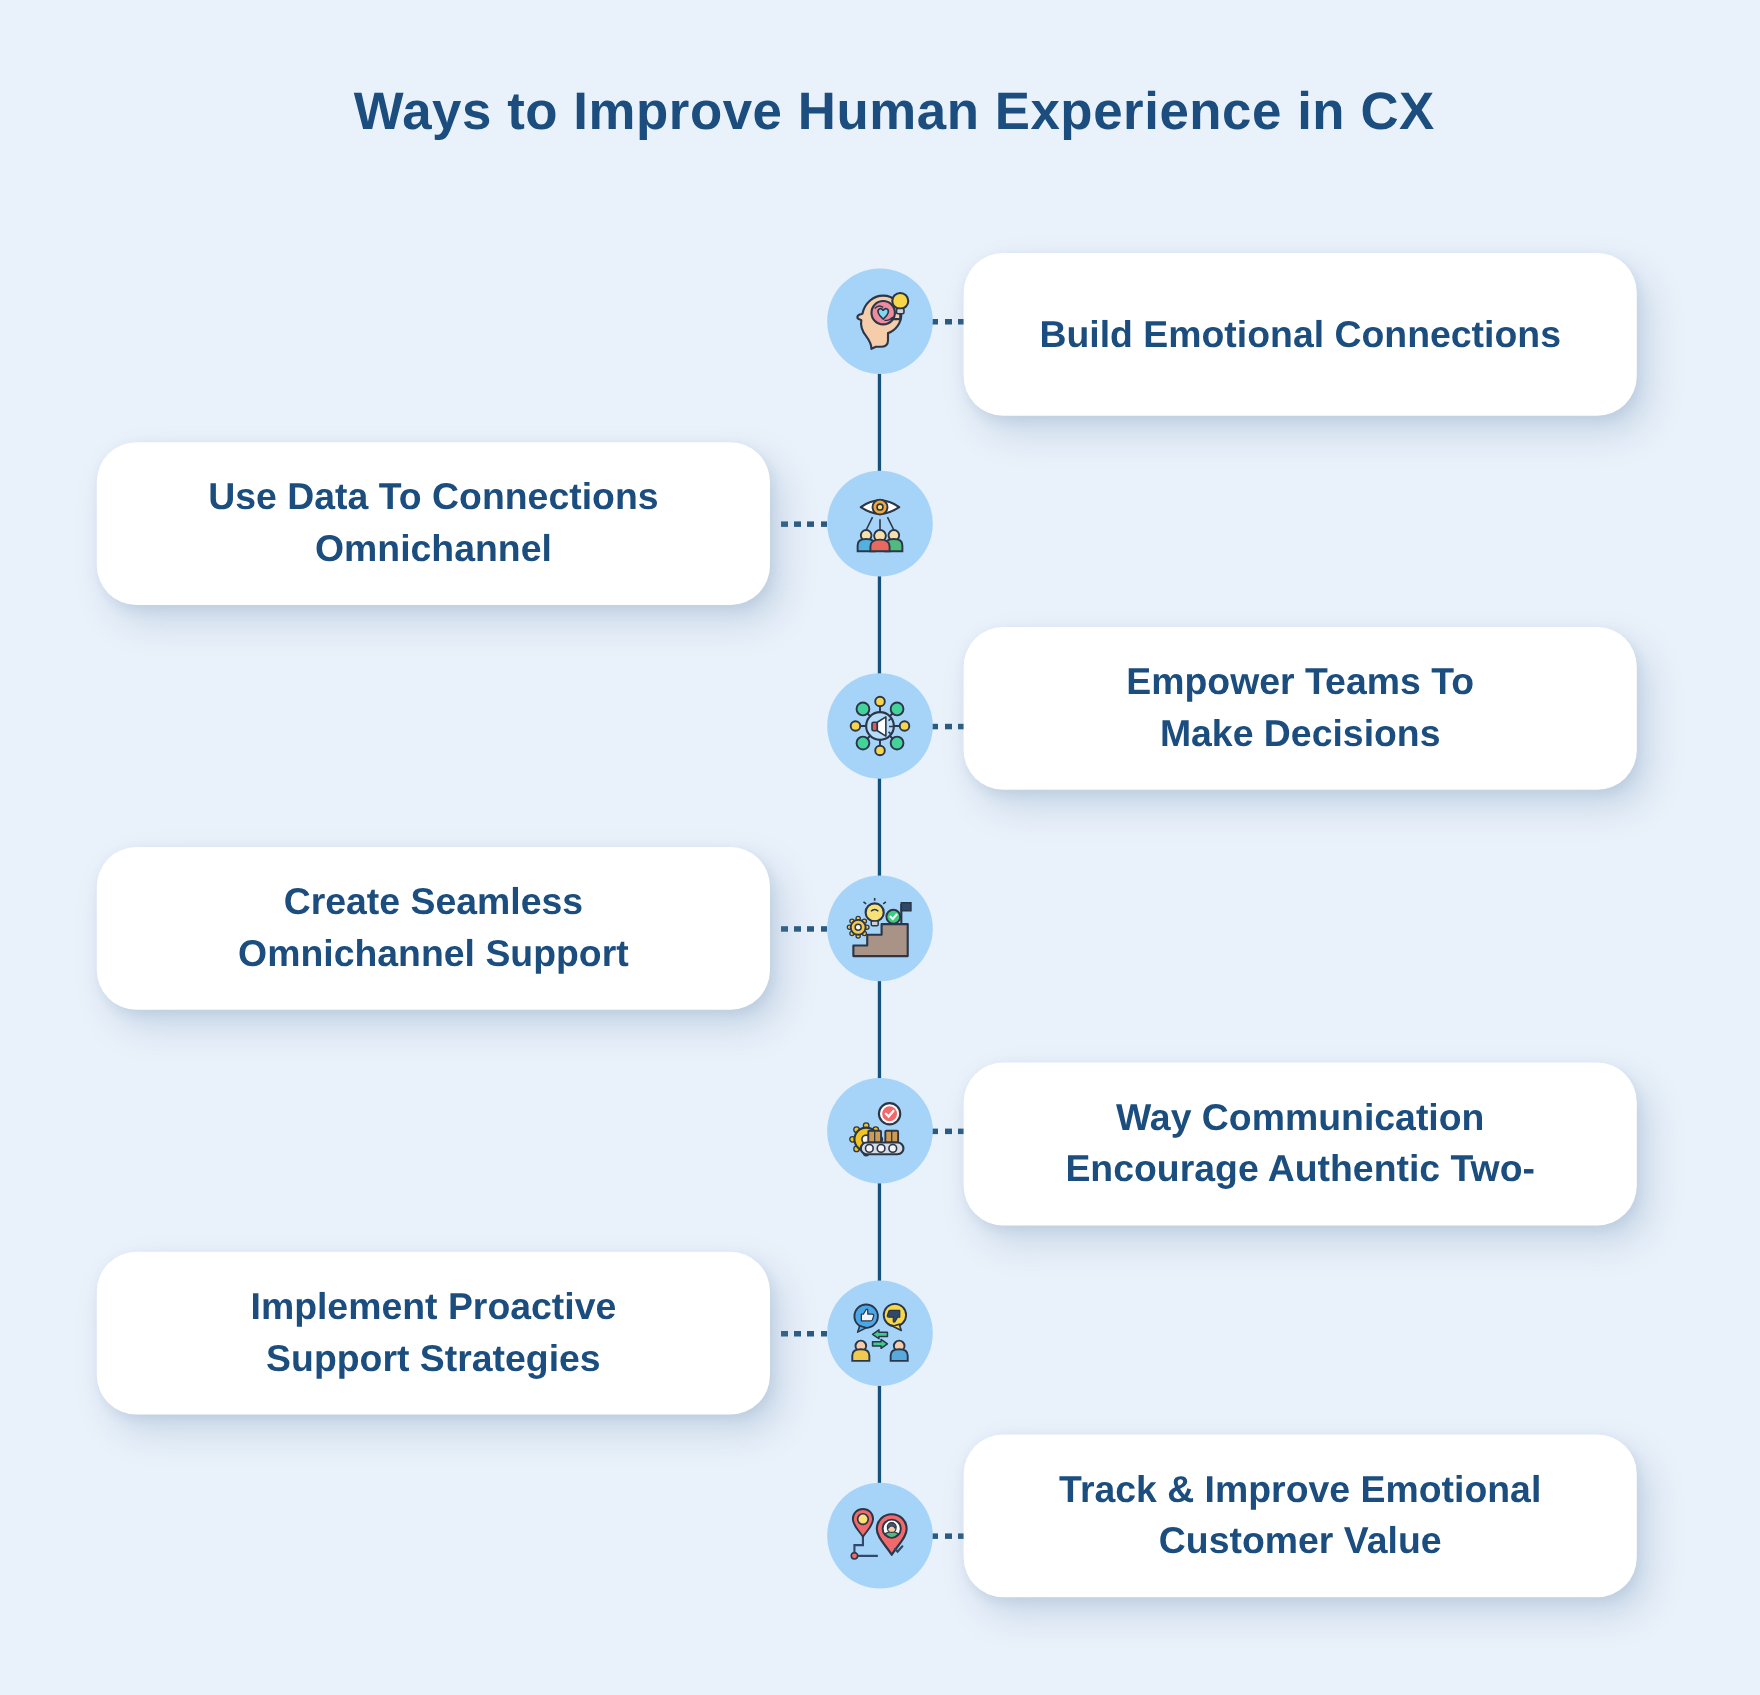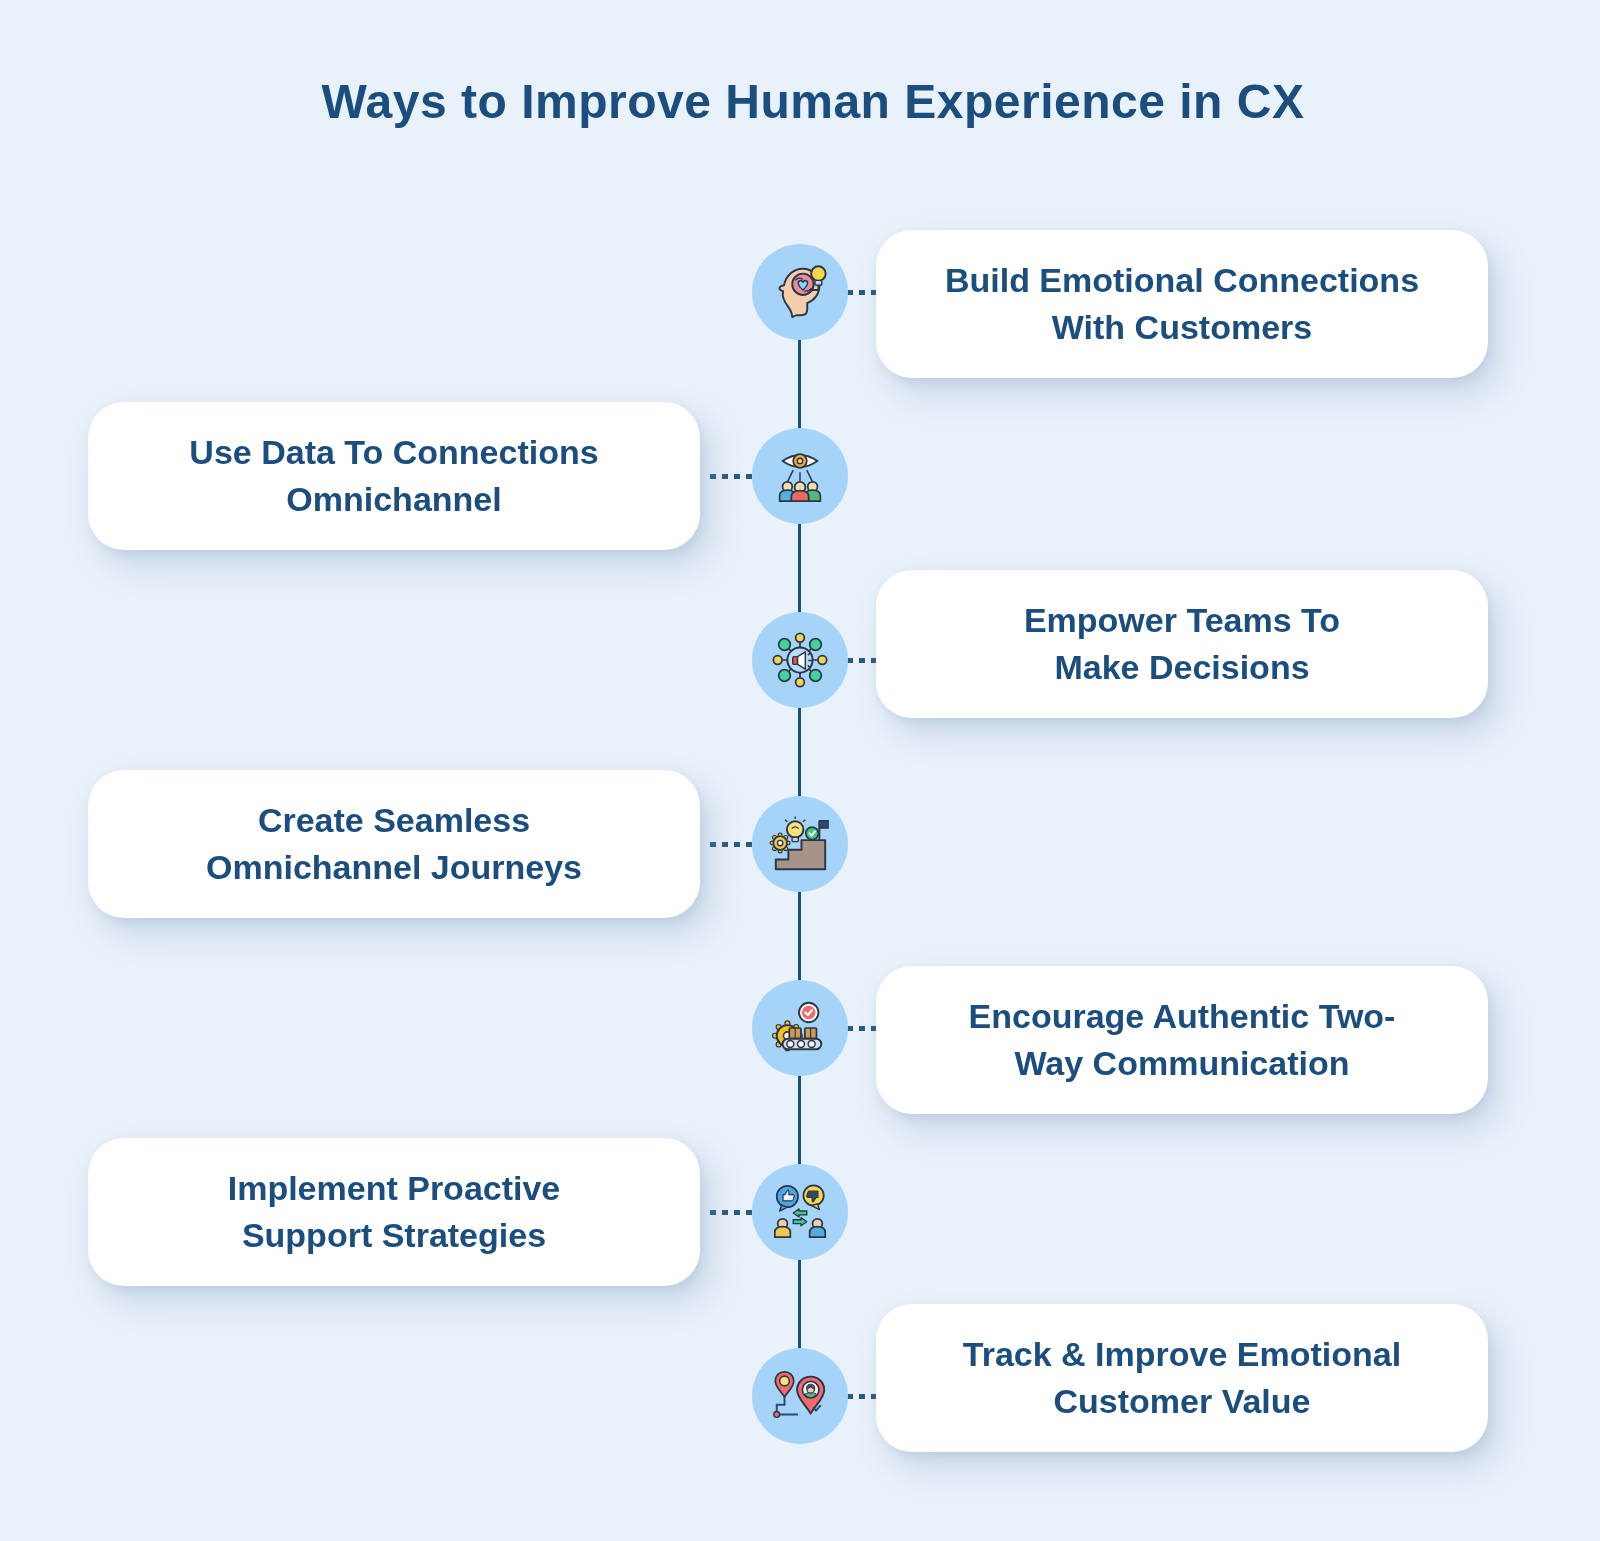--- a/index.html
+++ b/index.html
@@ -40,21 +40,20 @@
       <path d="M35 30 C29.5 25.5 29 21.5 31.8 20.4 C33.7 19.7 35 21.5 35 22.5 C35 21.5 36.3 19.7 38.2 20.4 C41 21.5 40.5 25.5 35 30 Z" fill="#7fd8ef" stroke="#2b3648" stroke-width="1.5"></path>
       <path d="M51 25 V30 H42" fill="none" stroke="#2b3648" stroke-width="2"></path>
       <circle cx="51" cy="13" r="7.5" fill="#f7d64a" stroke="#2b3648" stroke-width="2"></circle>
       <rect x="47.5" y="20" width="7" height="5" rx="1.5" fill="#cdd3dc" stroke="#2b3648" stroke-width="1.5"></rect>
     </svg>
   </div>
   <div class="connector right" style="top:290px"></div>
   <div class="card right" style="top:218px">
     <div class="card-text">
       <span>Build Emotional Connections</span>
-      <span>With Customers</span>
     </div>
   </div>
 
   <div class="node" style="top:428px">
     <svg viewBox="0 0 64 64">
       <path d="M14 16.5 Q32 4 50 16.5 Q32 29 14 16.5 Z" fill="#ffffff" stroke="#2b3648" stroke-width="2" stroke-linejoin="round"></path>
       <circle cx="32" cy="16.5" r="7" fill="#f2a93b" stroke="#2b3648" stroke-width="1.8"></circle>
       <circle cx="32" cy="16.5" r="2.8" fill="#fbe27a" stroke="#2b3648" stroke-width="1.5"></circle>
       <path d="M25 26 L19 38 M32 28 V40 M39 26 L45 38" stroke="#2b3648" stroke-width="1.5" fill="none"></path>
       <circle cx="19" cy="43" r="5" fill="#f6dfa8" stroke="#2b3648" stroke-width="1.8"></circle>
@@ -118,21 +117,21 @@
       <circle cx="11.5" cy="39.2" r="2" fill="#f2c94c" stroke="#2b3648" stroke-width="1.2"></circle>
       <circle cx="17.3" cy="36.8" r="2" fill="#f2c94c" stroke="#2b3648" stroke-width="1.2"></circle>
       <circle cx="11.5" cy="31" r="7" fill="#f2c94c" stroke="#2b3648" stroke-width="1.8"></circle>
       <circle cx="11.5" cy="31" r="2.8" fill="#fdf6e3" stroke="#2b3648" stroke-width="1.4"></circle>
     </svg>
   </div>
   <div class="connector left" style="top:842px"></div>
   <div class="card left" style="top:770px">
     <div class="card-text">
       <span>Create Seamless</span>
-      <span>Omnichannel Journeys</span>
+      <span>Omnichannel Support</span>
     </div>
   </div>
 
   <div class="node" style="top:980px">
     <svg viewBox="0 0 64 64">
       <circle cx="31.8" cy="40" r="2.6" fill="#f2c41f" stroke="#2b3648" stroke-width="1.2"></circle>
       <circle cx="28" cy="31" r="2.6" fill="#f2c41f" stroke="#2b3648" stroke-width="1.2"></circle>
       <circle cx="19" cy="27.2" r="2.6" fill="#f2c41f" stroke="#2b3648" stroke-width="1.2"></circle>
       <circle cx="10" cy="31" r="2.6" fill="#f2c41f" stroke="#2b3648" stroke-width="1.2"></circle>
       <circle cx="6.2" cy="40" r="2.6" fill="#f2c41f" stroke="#2b3648" stroke-width="1.2"></circle>
@@ -150,22 +149,22 @@
       <circle cx="33" cy="48.5" r="3.6" fill="#f4f6f9" stroke="#2b3648" stroke-width="1.5"></circle>
       <circle cx="44" cy="48.5" r="3.6" fill="#f4f6f9" stroke="#2b3648" stroke-width="1.5"></circle>
       <circle cx="41" cy="16" r="10" fill="#ffffff" stroke="#2b3648" stroke-width="2"></circle>
       <circle cx="41" cy="16" r="7" fill="#f2696b"></circle>
       <path d="M37.5 16 l2.6 2.6 4.4 -5.2" stroke="#ffffff" stroke-width="2.2" fill="none" stroke-linecap="round"></path>
     </svg>
   </div>
   <div class="connector right" style="top:1026px"></div>
   <div class="card right" style="top:954px">
     <div class="card-text">
+      <span>Way Communication</span>
       <span>Encourage Authentic Two-</span>
-      <span>Way Communication</span>
     </div>
   </div>
 
   <div class="node" style="top:1164px">
     <svg viewBox="0 0 64 64">
       <circle cx="19" cy="16" r="11" fill="#4aa8e8" stroke="#2b3648" stroke-width="1.8"></circle>
       <path d="M13 25 L11 31 L19 27 Z" fill="#4aa8e8" stroke="#2b3648" stroke-width="1.5" stroke-linejoin="round"></path>
       <path d="M14.5 20.5 V14 H16.5 L19 9.8 Q20.5 8.8 20.5 10.8 V14 H24.5 Q26.5 14.2 26 16 L24.8 19.5 Q24.4 20.5 23 20.5 Z" fill="#eef4fb" stroke="#2b3648" stroke-width="1.2" stroke-linejoin="round"></path>
       <circle cx="46" cy="15" r="10.5" fill="#f7d84a" stroke="#2b3648" stroke-width="1.8"></circle>
       <path d="M50 23.5 L52 29.5 L44 25.5 Z" fill="#f7d84a" stroke="#2b3648" stroke-width="1.5" stroke-linejoin="round"></path>

